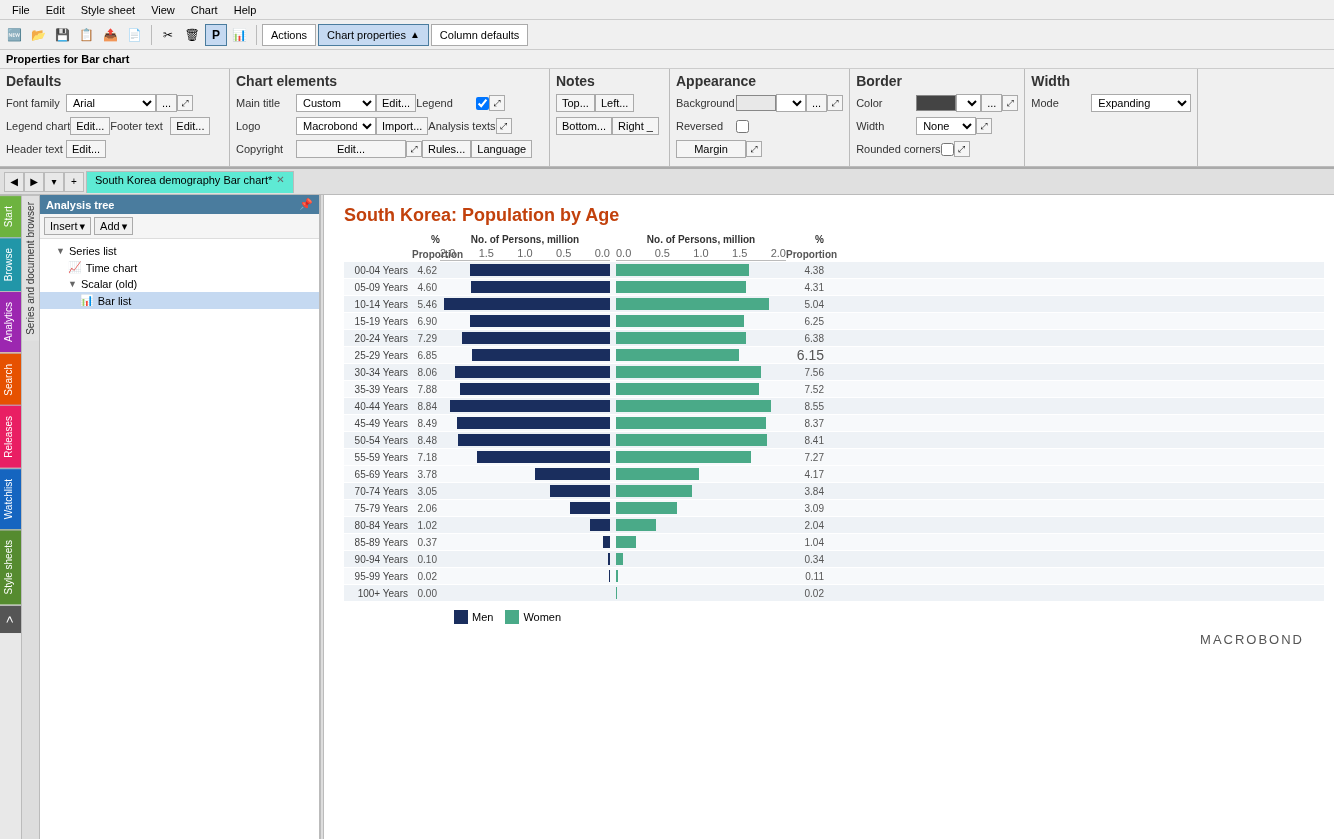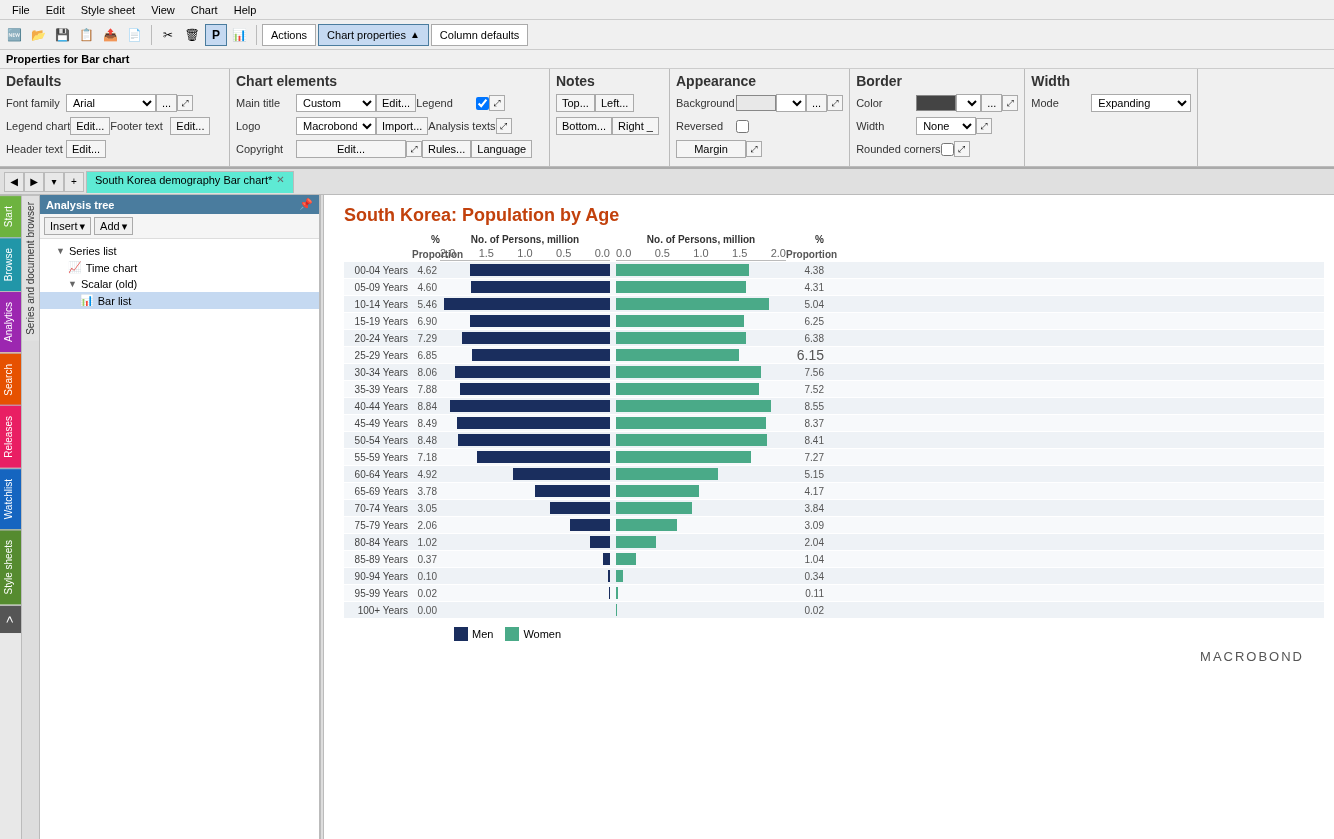--- a/index.html
+++ b/index.html
@@ -477,32 +477,20 @@
     <div style="width:28px; text-align:right; font-size:10px; color:#555; padding-right:3px;">7.18</div>
     <div style="width:170px; display:flex; justify-content:flex-end; align-items:center; height:14px; background:#f7f9fb;">
       <div style="width:133px; height:12px; background:#1a2e5e;"></div>
     </div>
     <div style="width:6px;"></div>
     <div style="width:170px; display:flex; justify-content:flex-start; align-items:center; height:14px; background:#f7f9fb;">
       <div style="width:135px; height:12px; background:#4aaa88;"></div>
     </div>
     <div style="width:38px; text-align:right; font-size:10px; color:#555; padding-left:3px;">7.27</div>
   </div>
-          <div style="display: flex; align-items: center; height: 16px; margin-bottom: 1px; background: rgb(238, 242, 246);">
-    <div style="width:68px; text-align:right; font-size:10px; color:#444; padding-right:4px;">60-64 Years</div>
-    <div style="width:28px; text-align:right; font-size:10px; color:#555; padding-right:3px;">4.92</div>
-    <div style="width:170px; display:flex; justify-content:flex-end; align-items:center; height:14px; background:#eef2f6;">
-      <div style="width:97px; height:12px; background:#1a2e5e;"></div>
-    </div>
-    <div style="width:6px;"></div>
-    <div style="width:170px; display:flex; justify-content:flex-start; align-items:center; height:14px; background:#eef2f6;">
-      <div style="width:102px; height:12px; background:#4aaa88;"></div>
-    </div>
-    <div style="width:38px; text-align:right; font-size:10px; color:#555; padding-left:3px;">5.15</div>
-  </div>
           <div style="display: flex; align-items: center; height: 16px; margin-bottom: 1px; background: rgb(247, 249, 251);">
     <div style="width:68px; text-align:right; font-size:10px; color:#444; padding-right:4px;">65-69 Years</div>
     <div style="width:28px; text-align:right; font-size:10px; color:#555; padding-right:3px;">3.78</div>
     <div style="width:170px; display:flex; justify-content:flex-end; align-items:center; height:14px; background:#f7f9fb;">
       <div style="width:75px; height:12px; background:#1a2e5e;"></div>
     </div>
     <div style="width:6px;"></div>
     <div style="width:170px; display:flex; justify-content:flex-start; align-items:center; height:14px; background:#f7f9fb;">
       <div style="width:83px; height:12px; background:#4aaa88;"></div>
     </div>

